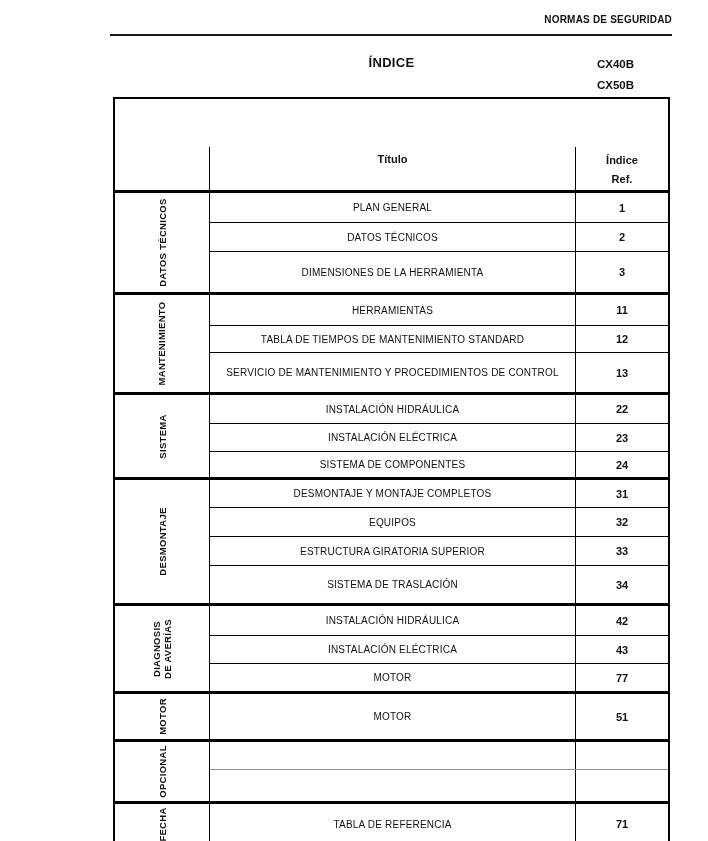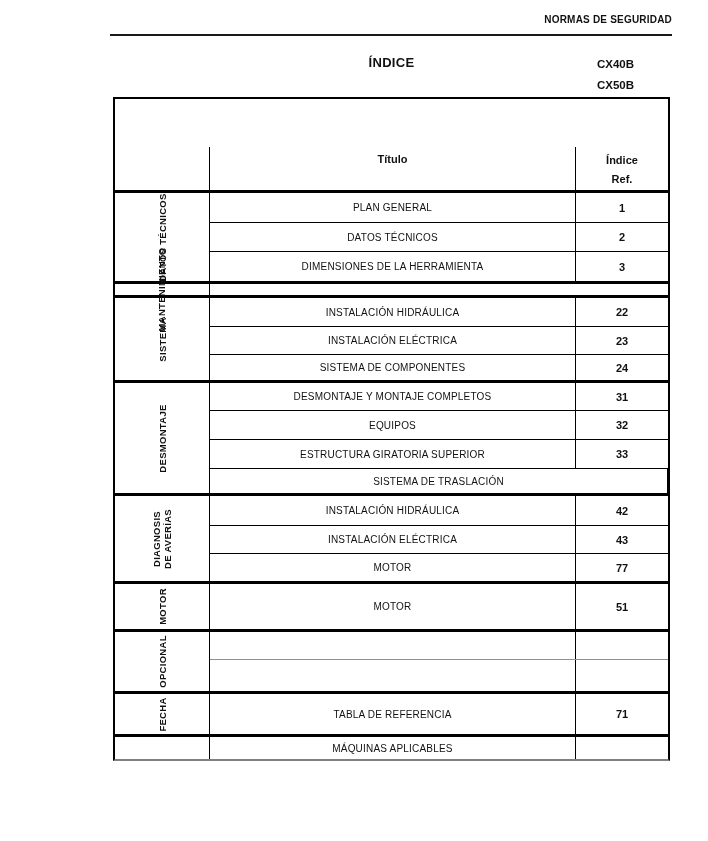--- a/index.html
+++ b/index.html
@@ -127,24 +127,24 @@
   .row .ref-cell {
     width: 92px;
     flex: 0 0 92px;
     display: flex;
     align-items: center;
     justify-content: center;
     font-size: 11px;
     font-weight: bold;
   }
   
-  .s0 .r0{height:29px}.s0 .r1{height:29px}.s0 .r2{height:30px}
+  .s0 .r0{height:29px}.s0 .r1{height:29px}.s0 .r2{height:41px}
   .s1 .r0{height:30px}.s1 .r1{height:27px}.s1 .r2{height:40px}
   .s2 .r0{height:28px}.s2 .r1{height:28px}.s2 .r2{height:26px}
-  .s3 .r0{height:27px}.s3 .r1{height:29px}.s3 .r2{height:29px}.s3 .r3{height:25px}
+  .s3 .r0{height:27px}.s3 .r1{height:29px}.s3 .r2{height:29px}.s3 .r3{height:38px}
   .s4 .r0{height:29px}.s4 .r1{height:28px}.s4 .r2{height:28px}
   .s5 .r0{height:45px}
   .s6 .r0{height:27px}.s6 .r1{height:32px}
   .s7 .r0{height:40px}
   .s8 .r0{height:22px}
 </style>
 </head>
 <body>
 
 <div class="page">
@@ -187,20 +187,34 @@
           <div class="title-cell">DIMENSIONES DE LA HERRAMIENTA</div>
           <div class="ref-cell">3</div>
         </div>
       </div>
     </div>
 
     <div class="section s1">
       <div class="label-col">
         <div class="rot-label">MANTENIMIENTO</div>
       </div>
+      <div class="rows">
+        <div class="row r0">
+          <div class="title-cell">HERRAMIENTAS</div>
+          <div class="ref-cell">11</div>
+        </div>
+        <div class="row r1">
+          <div class="title-cell">TABLA DE TIEMPOS DE MANTENIMIENTO STANDARD</div>
+          <div class="ref-cell">12</div>
+        </div>
+        <div class="row r2">
+          <div class="title-cell">SERVICIO DE MANTENIMIENTO Y PROCEDIMIENTOS DE CONTROL</div>
+          <div class="ref-cell">13</div>
+        </div>
+      </div>
     </div>
 
     <div class="section s2">
       <div class="label-col">
         <div class="rot-label">SISTEMA</div>
       </div>
       <div class="rows">
         <div class="row r0">
           <div class="title-cell">INSTALACIÓN HIDRÁULICA</div>
           <div class="ref-cell">22</div>
@@ -228,20 +242,21 @@
         <div class="row r1">
           <div class="title-cell">EQUIPOS</div>
           <div class="ref-cell">32</div>
         </div>
         <div class="row r2">
           <div class="title-cell">ESTRUCTURA GIRATORIA SUPERIOR</div>
           <div class="ref-cell">33</div>
         </div>
         <div class="row r3">
           <div class="title-cell">SISTEMA DE TRASLACIÓN</div>
+          <div class="ref-cell">34</div>
         </div>
       </div>
     </div>
 
     <div class="section s4">
       <div class="label-col">
         <div class="rot-label">
           <div>DIAGNOSIS</div>
           <div>DE AVERÍAS</div>
         </div>

